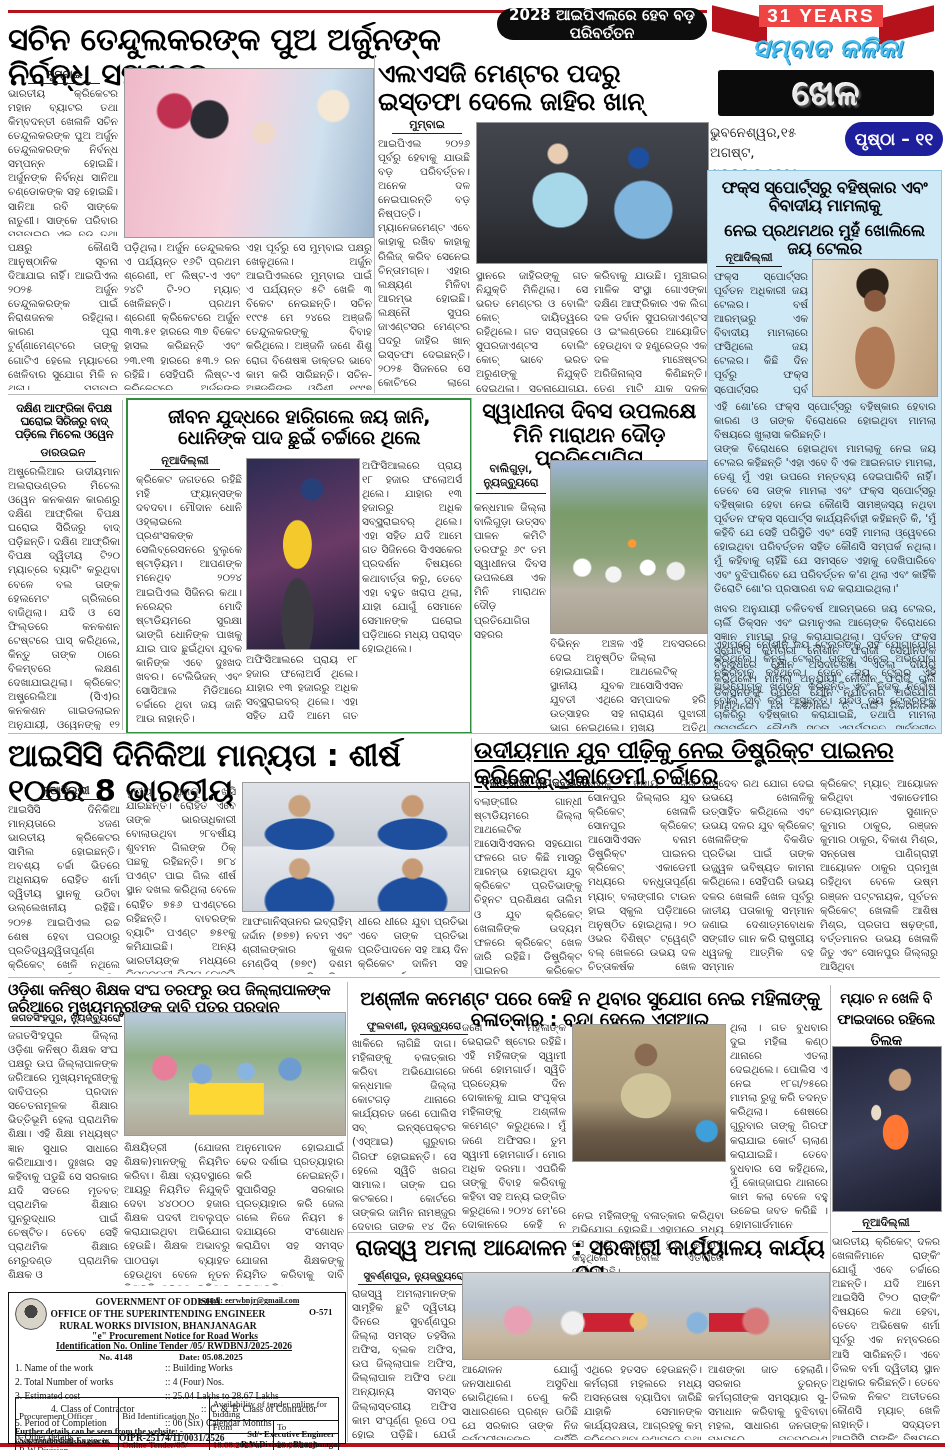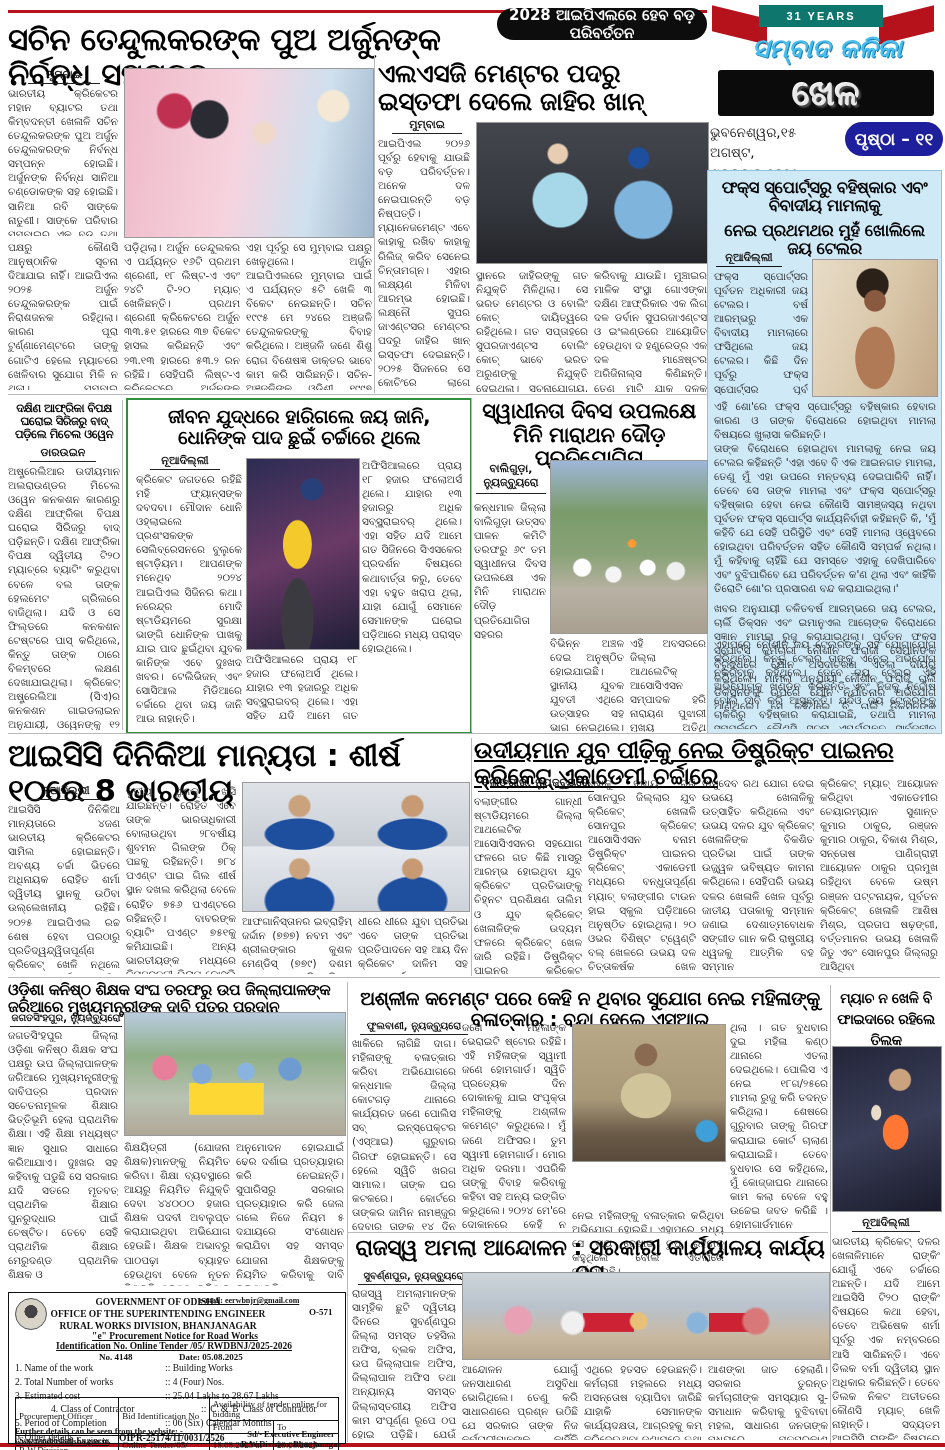--- a/index.html
+++ b/index.html
@@ -12,21 +12,21 @@
   .kicker{background:#0d0d0d;color:#fff;font-weight:700;text-align:center;border-radius:18px;
           display:flex;align-items:center;justify-content:center;overflow:hidden;}
   .dateline{font-weight:700;font-size:11px;text-align:center;color:#111;
             border-bottom:1.5px solid #222;padding-bottom:2px;overflow:hidden;white-space:nowrap;}
   .bodycol{font-size:10.5px;line-height:1.34;text-align:justify;color:#222;overflow:hidden;
            word-break:break-word;}
   .photo{overflow:hidden;border:1px solid #9a9a9a;}
   .bluebox{background:#cfe9f7;border:1px solid #8fc4de;}
   .greenbox{border:2.5px solid #2f8f3a;background:#fff;}
   
-  .ribbon{background:#0f766e;color:#fff;font-weight:700;font-size:11px;display:flex;
+  .ribbon{background:#ef4444;color:#fff;font-weight:700;font-size:19px;display:flex;
           align-items:center;justify-content:center;letter-spacing:2px;
           font-family:"Liberation Sans",sans-serif;}
   .ribbon-tail{background:#b5121b;}
   .script-logo{color:#49bdee;font-weight:700;font-style:italic;font-size:26px;
                text-shadow:1px 1px 0 #1d7fb0;white-space:nowrap;}
   .sports-logo{background:#0b0b0b;color:#e8e8e8;display:flex;align-items:center;justify-content:center;
                font-weight:700;font-size:34px;text-shadow:2px 2px 2px #555, -1px -1px 0 #fff;border-radius:3px;}
   .mast-date{font-weight:400;font-size:13.5px;line-height:1.5;color:#111;}
   .page-pill{background:#1e1f9c;color:#fff;font-weight:700;font-size:17px;border-radius:26px;
              display:flex;align-items:center;justify-content:center;white-space:nowrap;}

